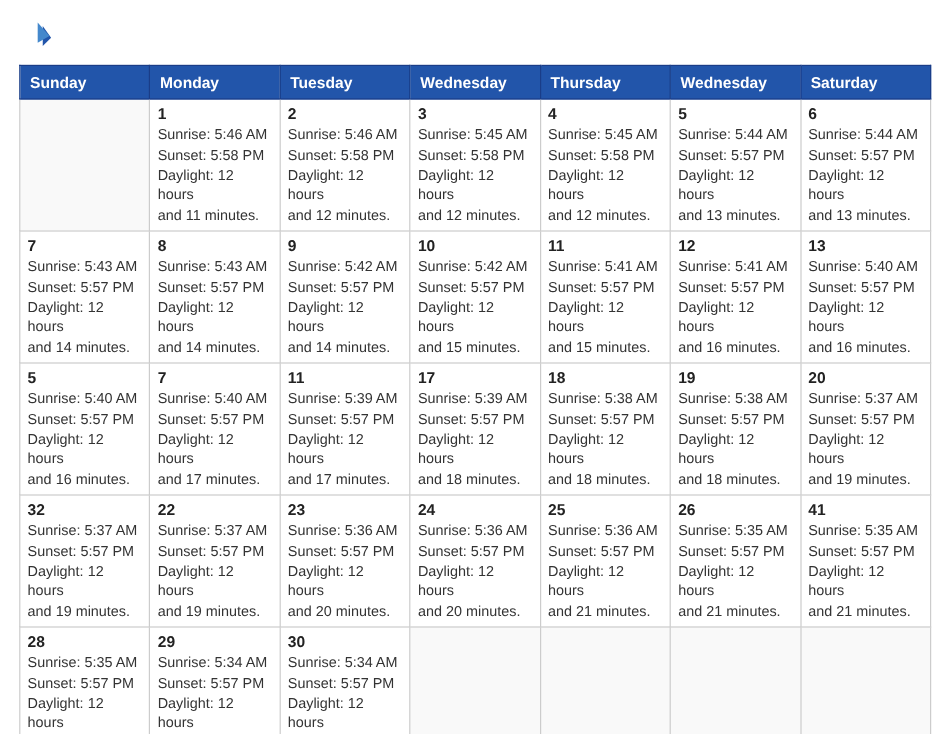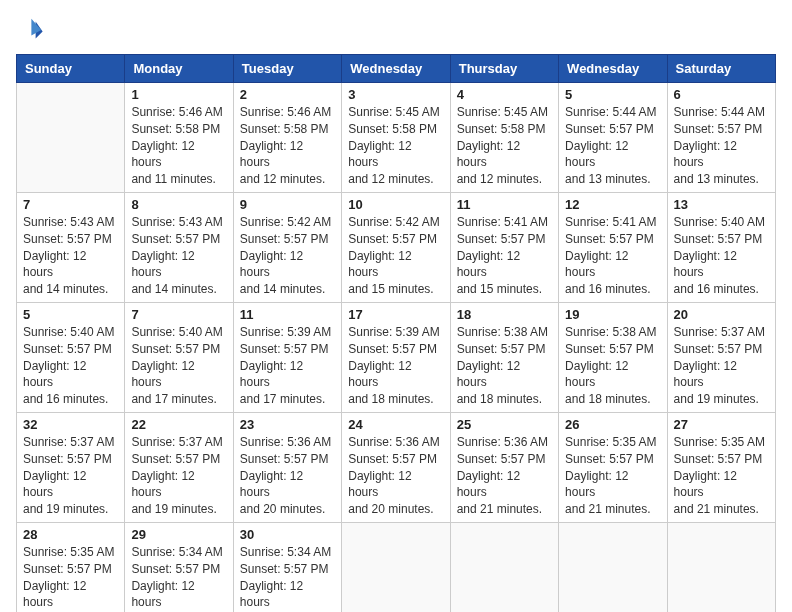--- a/index.html
+++ b/index.html
@@ -305,21 +305,21 @@
 and 21 minutes.</div>
         </td>
         <td>
           <div class="day-number">26</div>
           <div class="day-info" style="white-space: pre-line;">Sunrise: 5:35 AM
 Sunset: 5:57 PM
 Daylight: 12 hours
 and 21 minutes.</div>
         </td>
         <td>
-          <div class="day-number">27</div>
+          <div class="day-number">41</div>
           <div class="day-info" style="white-space: pre-line;">Sunrise: 5:35 AM
 Sunset: 5:57 PM
 Daylight: 12 hours
 and 21 minutes.</div>
         </td>
       </tr>
       <tr class="week-row">
         <td>
           <div class="day-number">28</div>
           <div class="day-info" style="white-space: pre-line;">Sunrise: 5:35 AM

